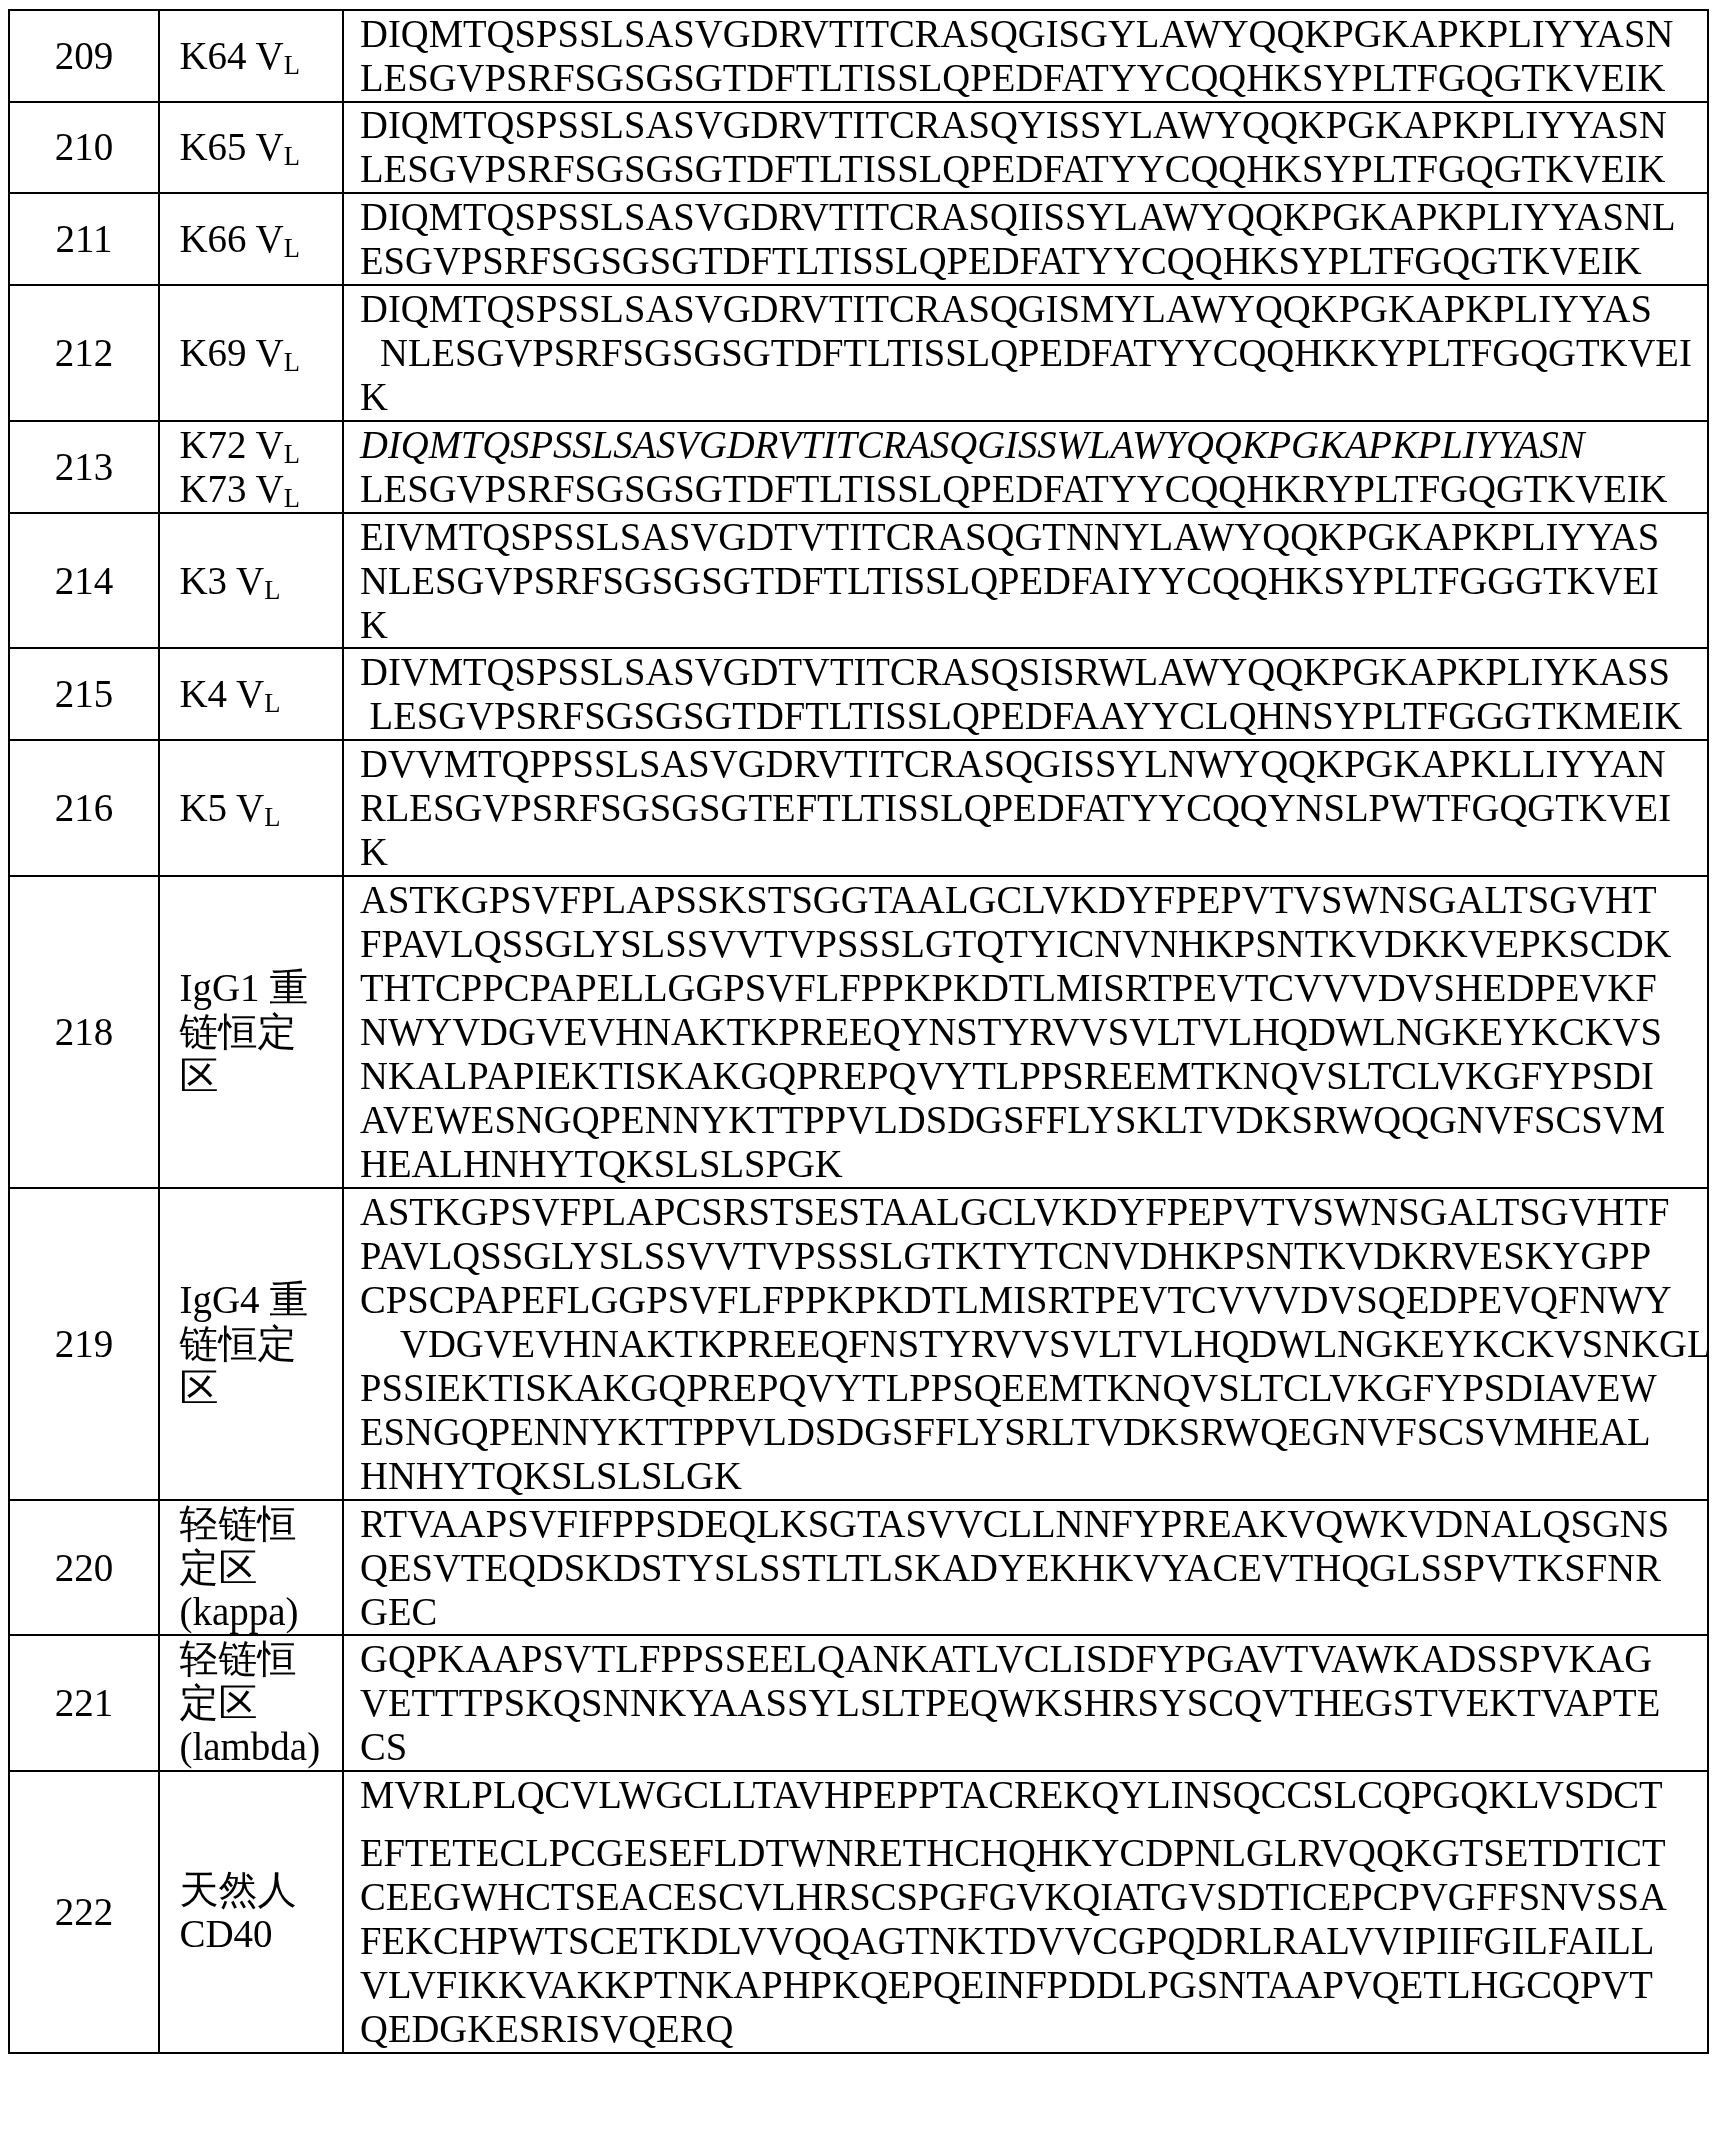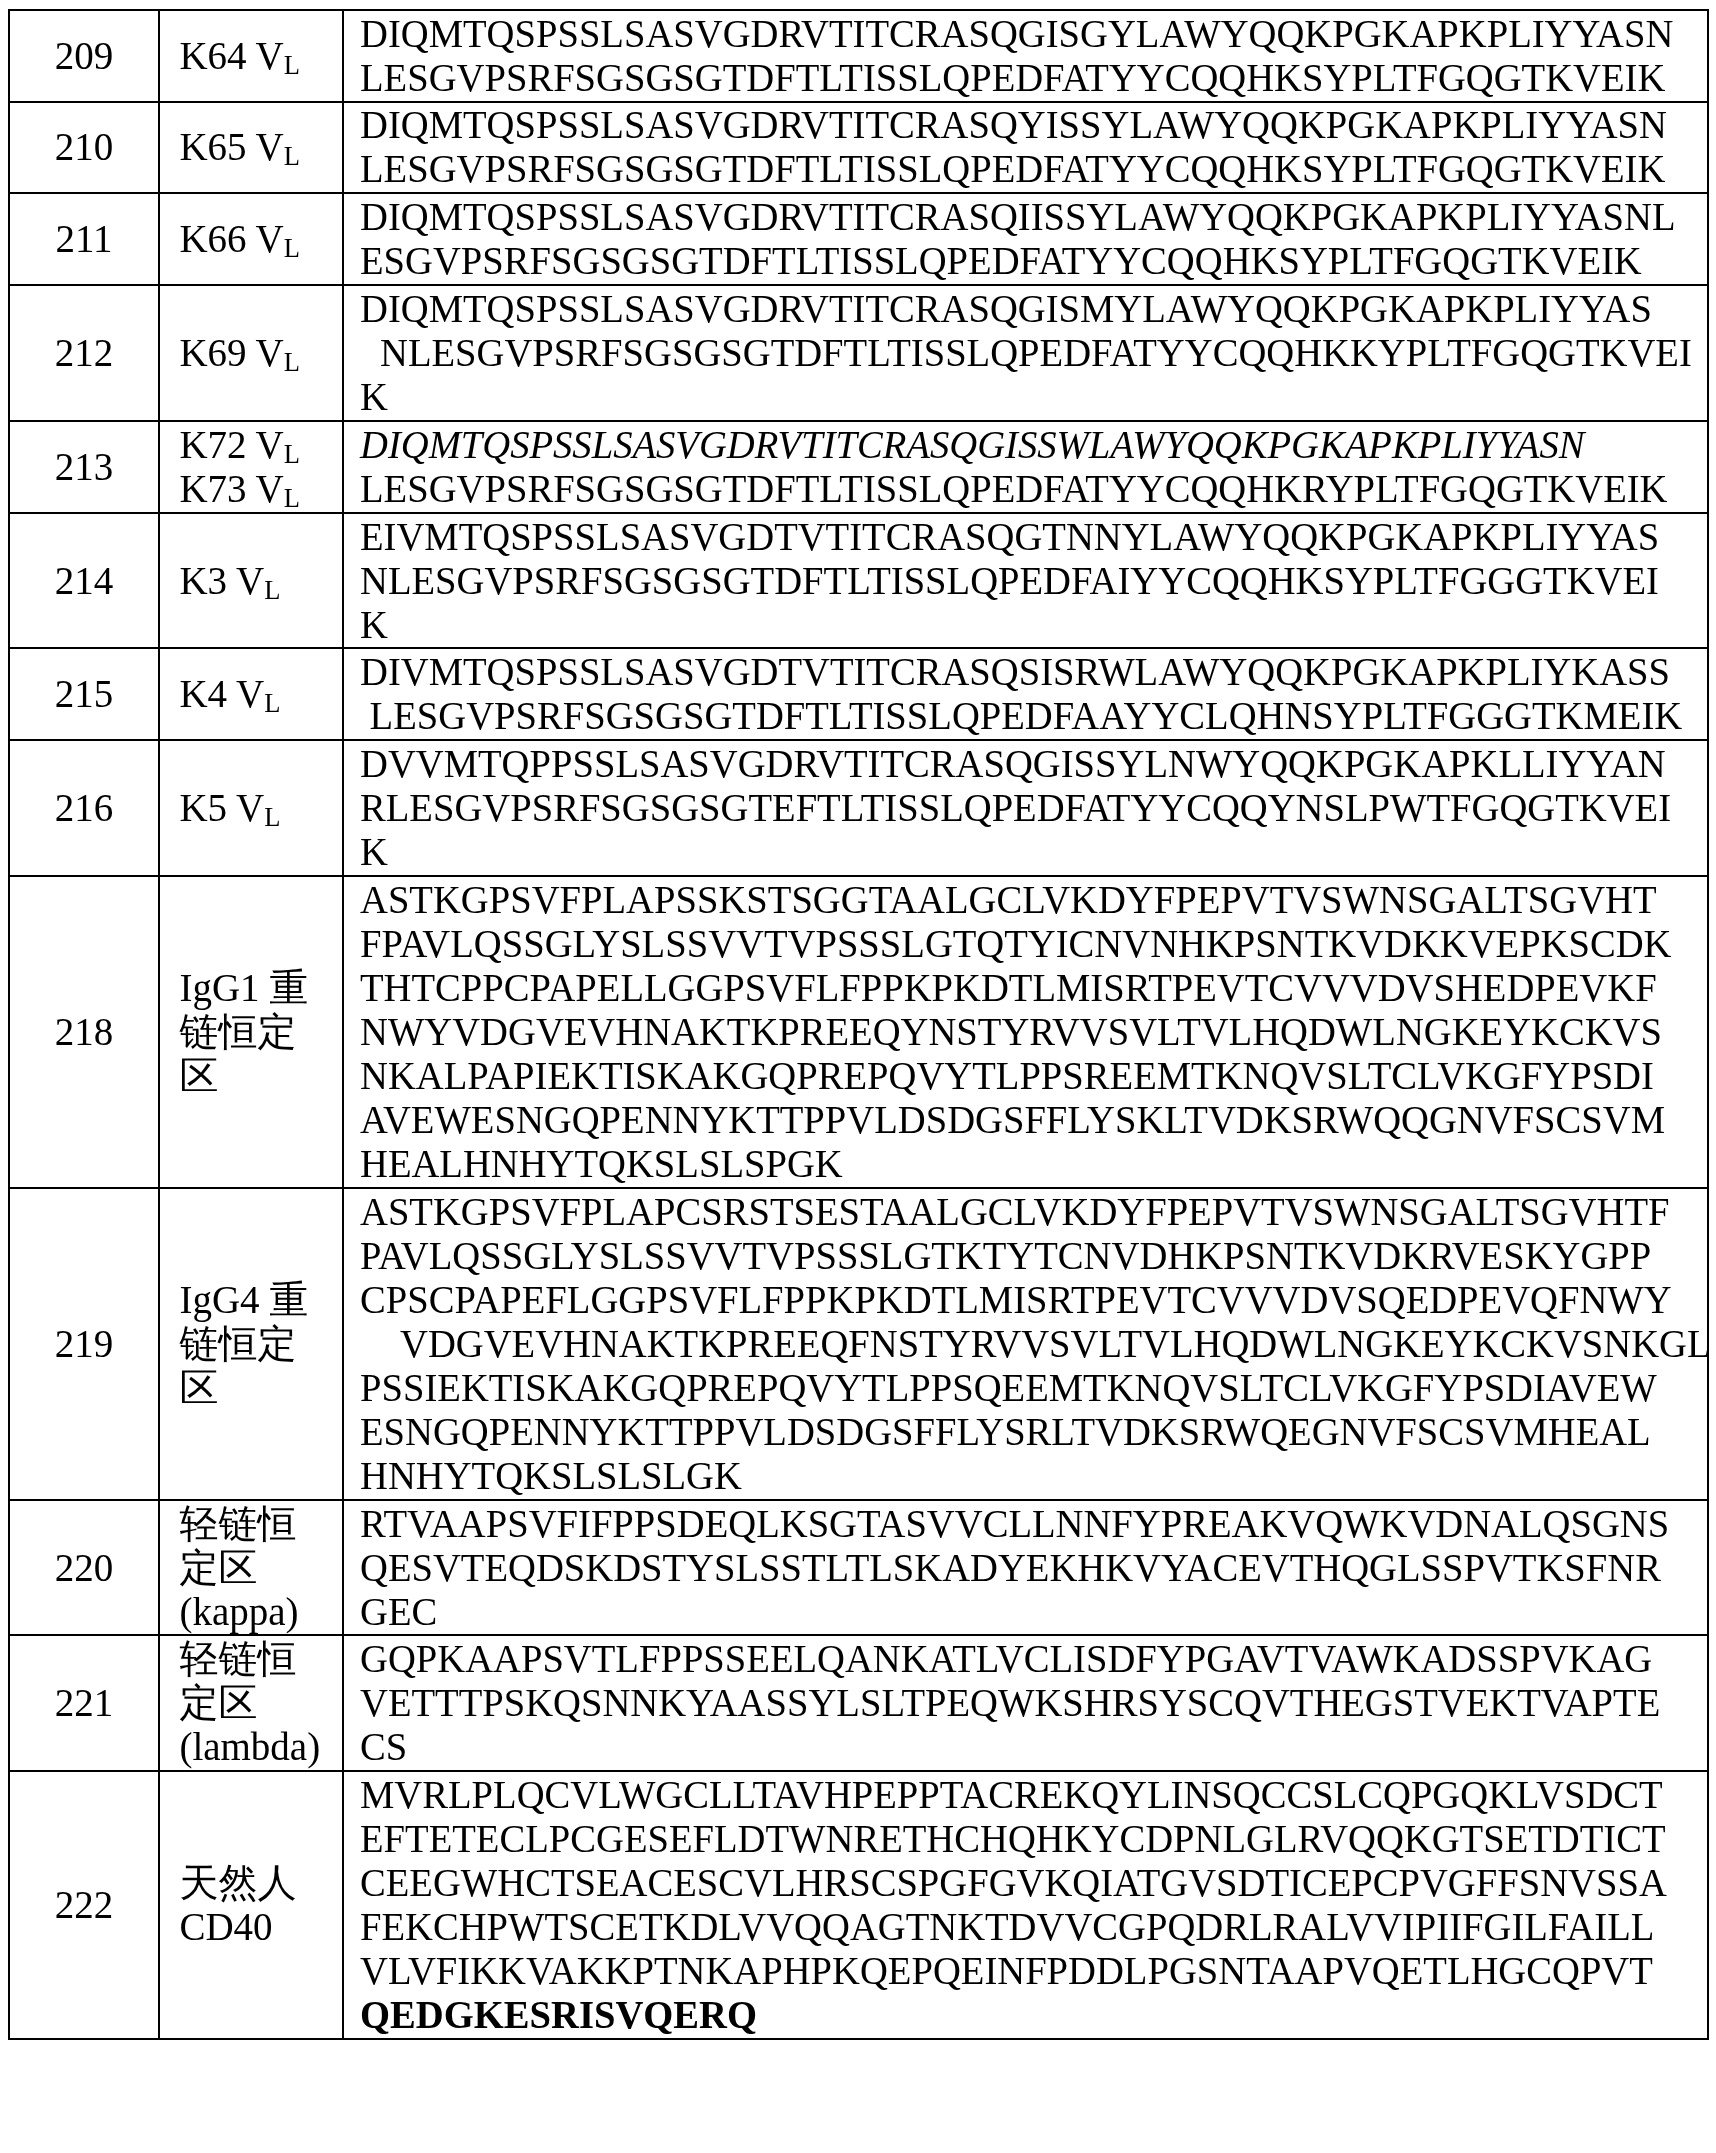--- a/index.html
+++ b/index.html
@@ -209,22 +209,22 @@
       <tr>
     <td class="cell-id">
       <span class="id-text">222</span>
     </td>
     <td class="cell-name">
           <span class="name-line"><span>天然人</span></span>
           <span class="name-line"><span>CD40</span></span>
         </td>
     <td class="cell-seq">
           <div style="width: 1332px; height: 44px; overflow: visible;"><span class="line" style="display: inline-block; transform-origin: left center; transform: scaleX(0.990164); width: 1345px;">MVRLPLQCVLWGCLLTAVHPEPPTACREKQYLINSQCCSLCQPGQKLVSDCT</span></div>
-          <div style="width: 1332px; height: 44px; overflow: visible;"><span class="line" style="display: inline-block; transform-origin: left center; transform: scaleX(0.990164); width: 1345px;">EFTETECLPCGESEFLDTWNRETHCHQHKYCDPNLGLRVQQKGTSETDTICT</span></div>
+          <div style="width: 1332px; height: 44px; overflow: visible; margin-top: 14px;"><span class="line" style="display: inline-block; transform-origin: left center; transform: scaleX(0.990164); width: 1345px;">EFTETECLPCGESEFLDTWNRETHCHQHKYCDPNLGLRVQQKGTSETDTICT</span></div>
           <div style="width: 1332px; height: 44px; overflow: visible;"><span class="line" style="display: inline-block; transform-origin: left center; transform: scaleX(0.990164); width: 1345px;">CEEGWHCTSEACESCVLHRSCSPGFGVKQIATGVSDTICEPCPVGFFSNVSSA</span></div>
           <div style="width: 1332px; height: 44px; overflow: visible;"><span class="line" style="display: inline-block; transform-origin: left center; transform: scaleX(0.990164); width: 1345px;">FEKCHPWTSCETKDLVVQQAGTNKTDVVCGPQDRLRALVVIPIIFGILFAILL</span></div>
           <div style="width: 1332px; height: 44px; overflow: visible;"><span class="line" style="display: inline-block; transform-origin: left center; transform: scaleX(0.990164); width: 1345px;">VLVFIKKVAKKPTNKAPHPKQEPQEINFPDDLPGSNTAAPVQETLHGCQPVT</span></div>
-          <div style="width: 1332px; height: 44px; overflow: visible; font-weight: bold;"><span class="line" style="display: inline-block; transform-origin: left center; transform: scaleX(0.990164); width: 1345px;">QEDGKESRISVQERQ</span></div>
+          <div style="width: 1332px; height: 44px; overflow: visible;"><span class="line" style="display: inline-block; transform-origin: left center; transform: scaleX(0.990164); width: 1345px;">QEDGKESRISVQERQ</span></div>
         </td>
   </tr>
     </tbody>
 </table>
 
 
 </body></html>

